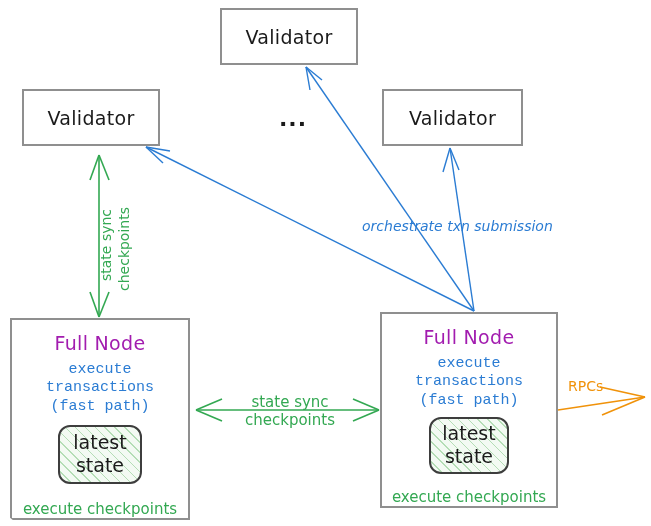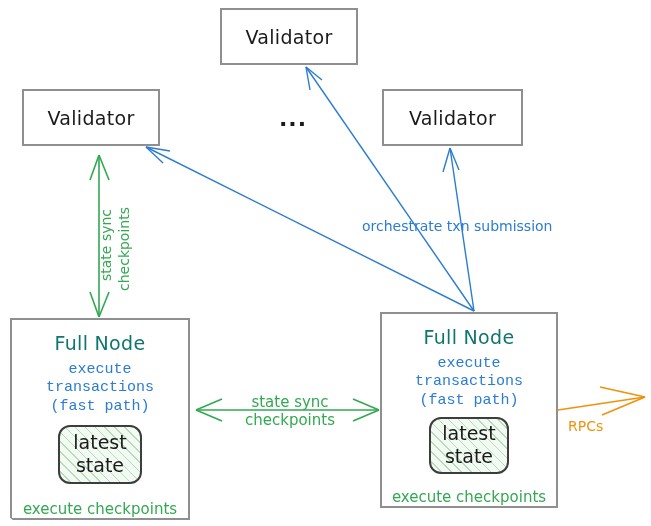--- a/index.html
+++ b/index.html
@@ -47,21 +47,21 @@
   }
   .fullnode-box {
     display: flex;
     flex-direction: column;
     align-items: center;
     padding-top: 12px;
   }
   .fullnode-title {
     font-family: "DejaVu Sans", sans-serif;
     font-size: 19px;
-    color: #0f766e;
+    color: #a21caf;
     letter-spacing: 0.3px;
     margin-bottom: 7px;
   }
   .fullnode-blue {
     font-family: Liberation Mono, monospace;
     font-size: 15px;
     color: #2b7cd3;
     text-align: center;
     line-height: 1.22;
     white-space: pre-line;
@@ -100,21 +100,21 @@
     white-space: pre-line;
     position: relative;
     z-index: 2;
   }
   
   .lbl {
     position: absolute;
     font-family: "DejaVu Sans", sans-serif;
     white-space: pre-line;
   }
-  .lbl-blue  { color: #2b7cd3; }
+  .lbl-blue  { color: #2b7cd3; font-style: italic; }
   .lbl-green { color: #33a852; }
   .lbl-orange{ color: #f0920a; }
   .lbl-dark  { color: #1a1a1a; }
   #ellipsis {
     left: 279px;
     top: 106px;
     font-size: 22px;
     font-weight: bold;
     letter-spacing: 1px;
     color: #1a1a1a;
@@ -129,21 +129,20 @@
     top: 393px;
     font-size: 15px;
     text-align: center;
     line-height: 1.22;
     width: 118px;
   }
   #rpcs-label {
     left: 568px;
     top: 378px;
     font-size: 14px;
-    margin-top: 40px;
   }
   .vert-label {
     position: absolute;
     font-family: "DejaVu Sans", sans-serif;
     font-size: 14px;
     color: #33a852;
     transform-origin: 0 0;
     transform: rotate(-90deg);
     white-space: nowrap;
   }

